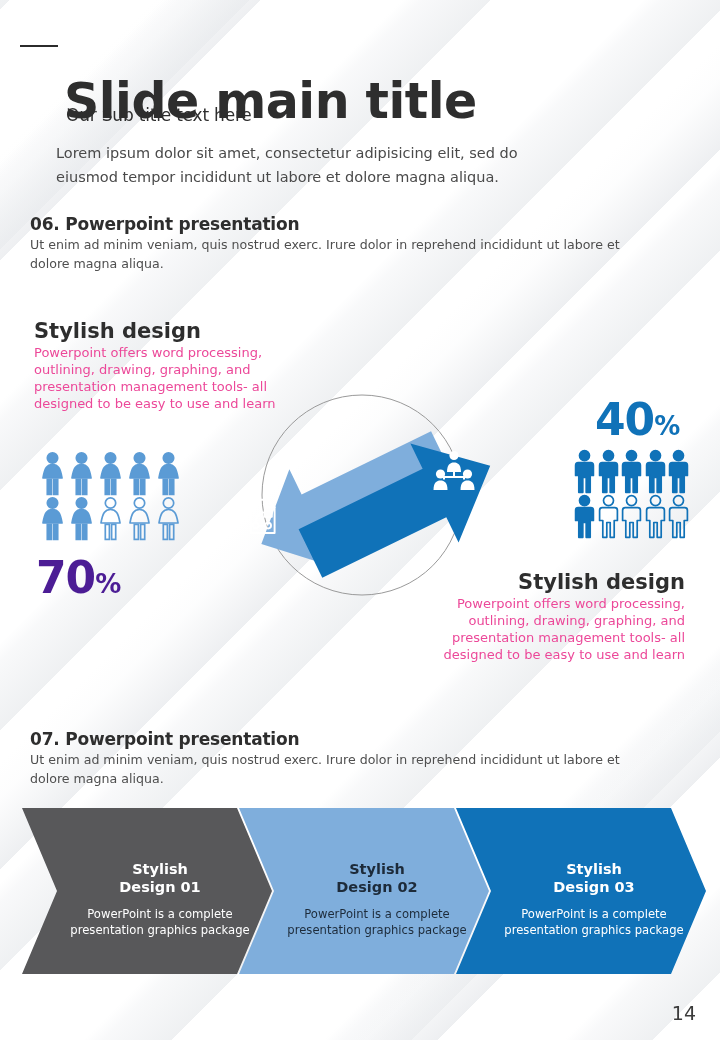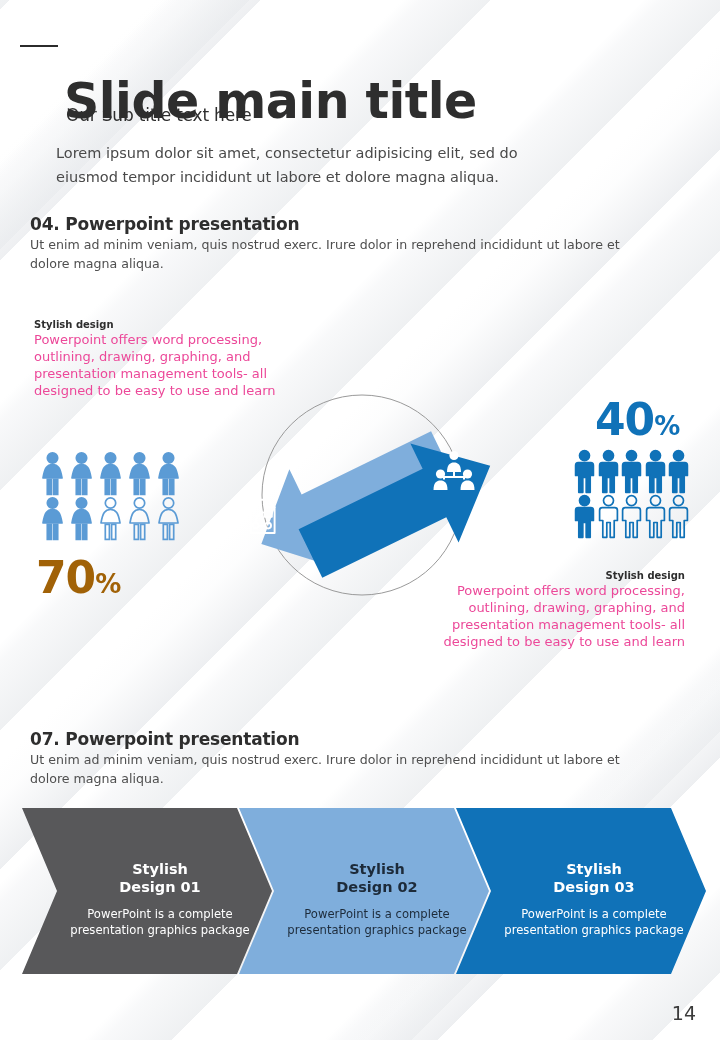--- a/index.html
+++ b/index.html
@@ -106,21 +106,21 @@
     line-height: 1.5;
     width: 612px;
   }
   #sec1-head { left: 30px; top: 214px; }
   #sec1-body { left: 30px; top: 236px; }
   #sec2-head { left: 30px; top: 729px; }
   #sec2-body { left: 30px; top: 751px; }
 
   
   .block-title {
-    font-size: 10px;
+    font-size: 21px;
     font-weight: bold;
     color: #2e2e2e;
     margin-bottom: 1px;
   }
   .block-body {
     font-size: 13px;
     color: #ec4899;
     line-height: 1.32;
   }
   #left-text {
@@ -139,21 +139,21 @@
   }
 
   .pct {
     position: absolute;
     font-size: 44px;
     font-weight: bold;
     letter-spacing: -1px;
     line-height: 1;
   }
   .pct .sign { font-size: 26px; }
-  #pct-left  { left: 36px;  top: 556px; color: #a16207; }
+  #pct-left  { left: 36px;  top: 556px; color: #4c1d95; }
   #pct-right { left: 595px; top: 398px; color: #1072B8; }
 
   .people {
     position: absolute;
     display: grid;
     grid-template-columns: repeat(5, 1fr);
     gap: 0px;
   }
   #people-left  { left: 38px;  top: 451px; width: 145px; }
   #people-right { left: 573px; top: 449px; width: 118px; }
@@ -205,21 +205,21 @@
 <div id="slide">
 
   <div class="bg-stripes"></div>
   <div class="bg-stripes2"></div>
 
   <div class="top-dash"></div>
   <div class="main-title">Slide main title</div>
   <div class="sub-title">Our Sub title text here</div>
   <div class="intro-text">Lorem ipsum dolor sit amet, consectetur adipisicing elit, sed do eiusmod tempor incididunt ut labore et dolore magna aliqua.</div>
 
-  <div class="sec-head" id="sec1-head">04. Powerpoint presentation</div>
+  <div class="sec-head" id="sec1-head">06. Powerpoint presentation</div>
   <div class="sec-body" id="sec1-body">Ut enim ad minim veniam, quis nostrud exerc. Irure dolor in reprehend incididunt ut labore et dolore magna aliqua.</div>
 
   <div id="left-text">
     <div class="block-title">Stylish design</div>
     <div class="block-body">Powerpoint offers word processing, outlining, drawing, graphing, and presentation management tools- all designed to be easy to use and learn</div>
   </div>
 
   <div id="right-text">
     <div class="block-title">Stylish design</div>
     <div class="block-body">Powerpoint offers word processing, outlining, drawing, graphing, and presentation management tools- all designed to be easy to use and learn</div>

